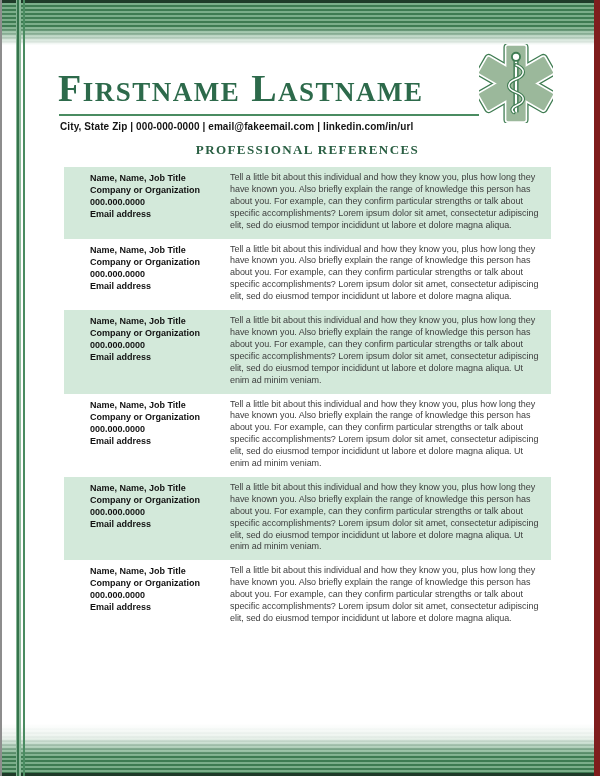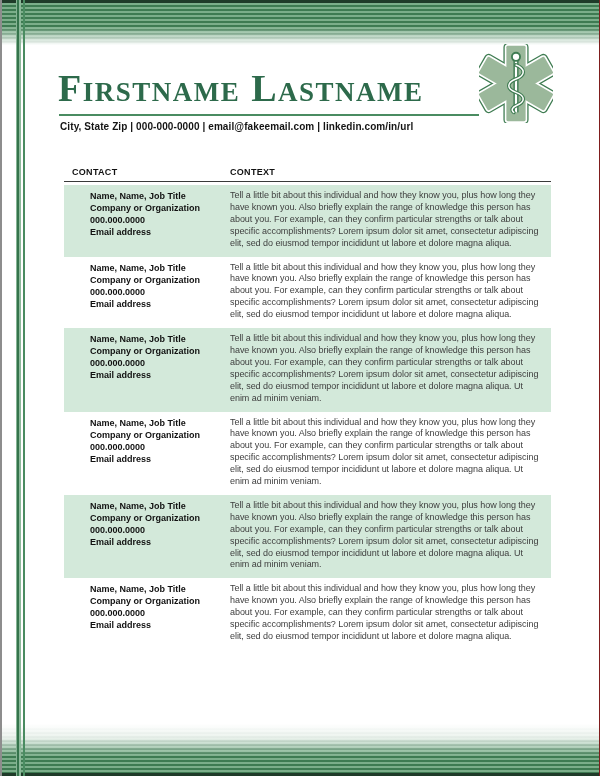--- a/index.html
+++ b/index.html
@@ -1,20 +1,20 @@
 <!DOCTYPE html>
 <html><head>
 <meta charset="utf-8">
 <style>
   * { margin:0; padding:0; box-sizing:border-box; }
   html,body { background:#fff; }
   .page {
     position:relative; width:600px; height:776px; background:#ffffff;
     overflow:hidden; font-family:"Liberation Sans", sans-serif;
-    border-left:2px solid #8d8d8d; border-right:1px solid #7f1d1d;
+    border-left:2px solid #8d8d8d; border-right:6px solid #7f1d1d;
   }
 
   
   .band-top {
     position:absolute; top:0; left:0; right:0; height:48px;
     background:repeating-linear-gradient(to bottom, #7bae8a 0px, #7bae8a 2px, #3e7b52 2px, #3e7b52 4px);
     border-top:3px solid #1f3b29;
   }
   .band-top::after {
     content:""; position:absolute; inset:0;
@@ -121,26 +121,23 @@
       </g>
 
       <line x1="50" y1="20" x2="50" y2="92" stroke="#3f7c52" stroke-width="7"></line>
       <line x1="50" y1="20" x2="50" y2="92" stroke="#ffffff" stroke-width="3"></line>
       <circle cx="50" cy="17" r="5.5" fill="#ffffff" stroke="#3f7c52" stroke-width="2.5"></circle>
       <path d="M50,28 C63,33 63,42 50,47 C37,52 37,60 50,65 C63,70 63,78 50,83 C45,85 43,89 47,92" fill="none" stroke="#3f7c52" stroke-width="5" stroke-linecap="round"></path>
       <path d="M50,28 C63,33 63,42 50,47 C37,52 37,60 50,65 C63,70 63,78 50,83 C45,85 43,89 47,92" fill="none" stroke="#ffffff" stroke-width="2" stroke-linecap="round"></path>
     </svg>
   </div>
 
+  <div class="doc-title">PROFESSIONAL REFERENCES</div>
 
   <div class="ref-table">
-    <div class="thead">
-      <div class="th c1">CONTACT</div>
-      <div class="th c2">CONTEXT</div>
-    </div>
 
     <div class="trow shaded">
       <div class="cell contact">
         <div>Name, Name, Job Title</div>
         <div>Company or Organization</div>
         <div>000.000.0000</div>
         <div>Email address</div>
       </div>
       <div class="cell context">Tell a little bit about this individual and how they know you, plus how long they have known you. Also briefly explain the range of knowledge this person has about you. For example, can they confirm particular strengths or talk about specific accomplishments? Lorem ipsum dolor sit amet, consectetur adipiscing elit, sed do eiusmod tempor incididunt ut labore et dolore magna aliqua.</div>
     </div>

